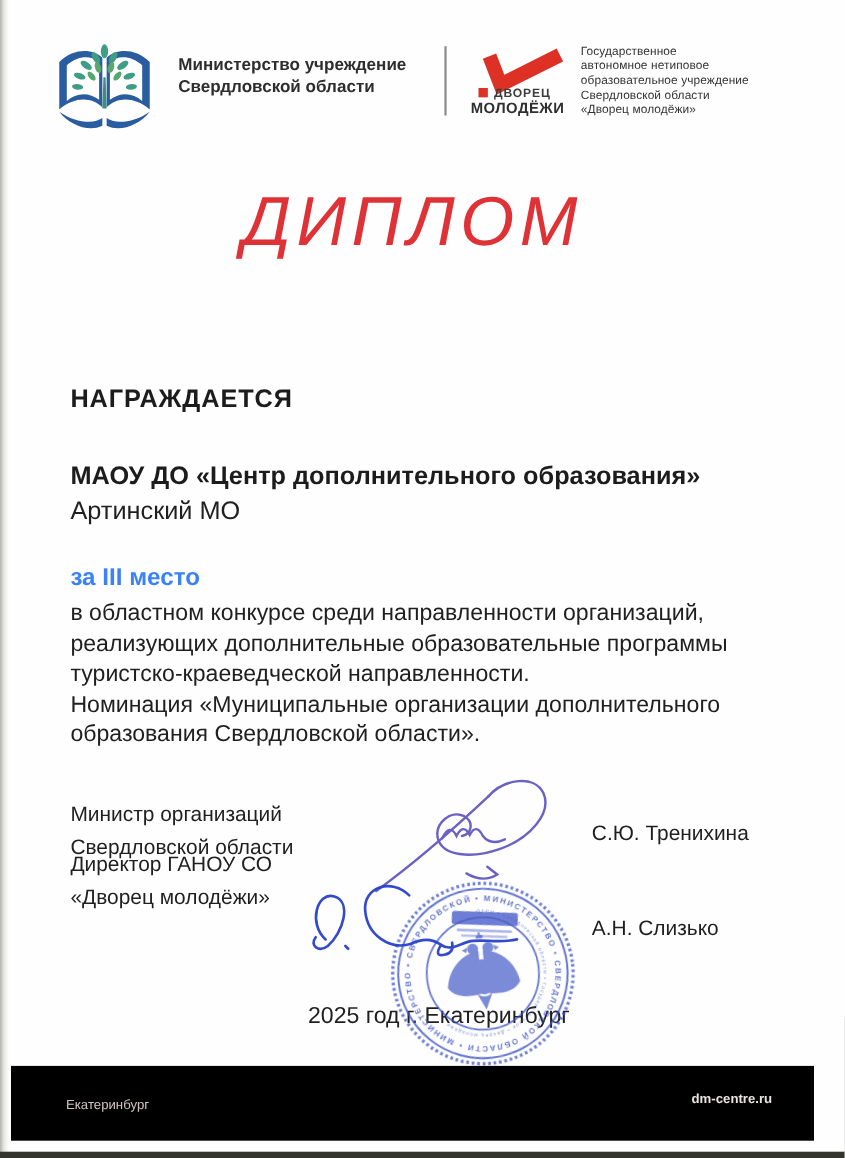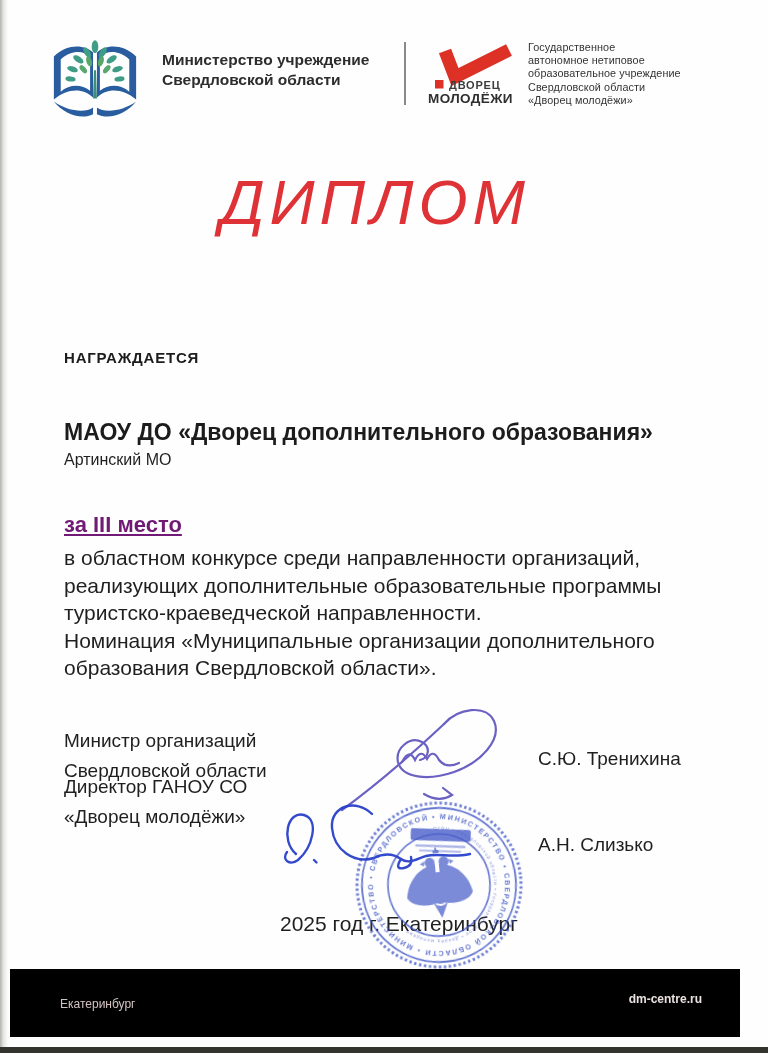--- a/index.html
+++ b/index.html
@@ -11,24 +11,24 @@
              background:linear-gradient(90deg,#b3b3ae 0,#e6e6e2 45%,#fdfdfc 100%);}
   .scan-bottom{position:absolute;left:0;right:0;bottom:0;height:6px;background:#34342f;}
   
   .ministry-name{left:162px;top:50px;font-size:15.5px;font-weight:700;color:#2d2d2d;line-height:20px;}
   .divider{left:404px;top:42px;width:1.5px;height:63px;background:#8a8a8a;}
   .inst-text{left:528px;top:41px;font-size:10.8px;color:#333;line-height:13.2px;letter-spacing:.1px;}
   
   .title{left:0;top:166px;width:768px;text-align:center;box-sizing:border-box;padding-right:18px;
          font-size:63px;font-weight:400;letter-spacing:5px;color:#de3236;font-style:italic;}
   
-  .award-label{left:64px;top:349px;font-size:15px;font-weight:700;letter-spacing:.8px;color:#1c1c1c;}
+  .award-label{left:64px;top:349px;font-size:23px;font-weight:700;letter-spacing:.8px;color:#1c1c1c;}
   .recipient{left:64px;top:419px;font-size:23px;font-weight:700;color:#1c1c1c;}
-  .location{left:64px;top:451px;font-size:16px;color:#1f1f1f;}
-  .place{left:64px;top:512px;font-size:22px;font-weight:700;color:#701a75;text-decoration:underline;}
+  .location{left:64px;top:451px;font-size:23px;color:#1f1f1f;}
+  .place{left:64px;top:512px;font-size:22px;font-weight:700;color:#3b82f6;}
   .descr{left:64px;top:544px;font-size:21px;line-height:27.5px;color:#1f1f1f;}
   
   .sig-role{left:64px;font-size:19px;line-height:30px;color:#1f1f1f;}
   .sig-name{font-size:19px;color:#1f1f1f;}
   .date-place{left:280px;top:912px;font-size:21px;color:#1f1f1f;}
   
   .footer{left:10px;top:969px;width:730px;height:68px;background:#000000;z-index:3;}
   .footer-left{position:absolute;left:50px;top:28px;font-size:12px;color:rgba(255,236,236,.82);}
   .footer-right{position:absolute;right:38px;top:23px;font-size:12px;color:rgba(255,244,244,.92);font-weight:bold;}
   
@@ -90,21 +90,21 @@
     <div>Государственное</div>
     <div>автономное нетиповое</div>
     <div>образовательное учреждение</div>
     <div>Свердловской области</div>
     <div>«Дворец молодёжи»</div>
   </div>
 
   <div class="abs title">ДИПЛОМ</div>
 
   <div class="abs award-label">НАГРАЖДАЕТСЯ</div>
-  <div class="abs recipient">МАОУ ДО «Дворец дополнительного образования»</div>
+  <div class="abs recipient">МАОУ ДО «Центр дополнительного образования»</div>
   <div class="abs location">Артинский МО</div>
   <div class="abs place">за III место</div>
 
   <div class="abs descr">
     <div>в областном конкурсе среди направленности организаций,</div>
     <div>реализующих дополнительные образовательные программы</div>
     <div>туристско-краеведческой направленности.</div>
     <div>Номинация «Муниципальные организации дополнительного</div>
     <div>образования Свердловской области».</div>
   </div>

